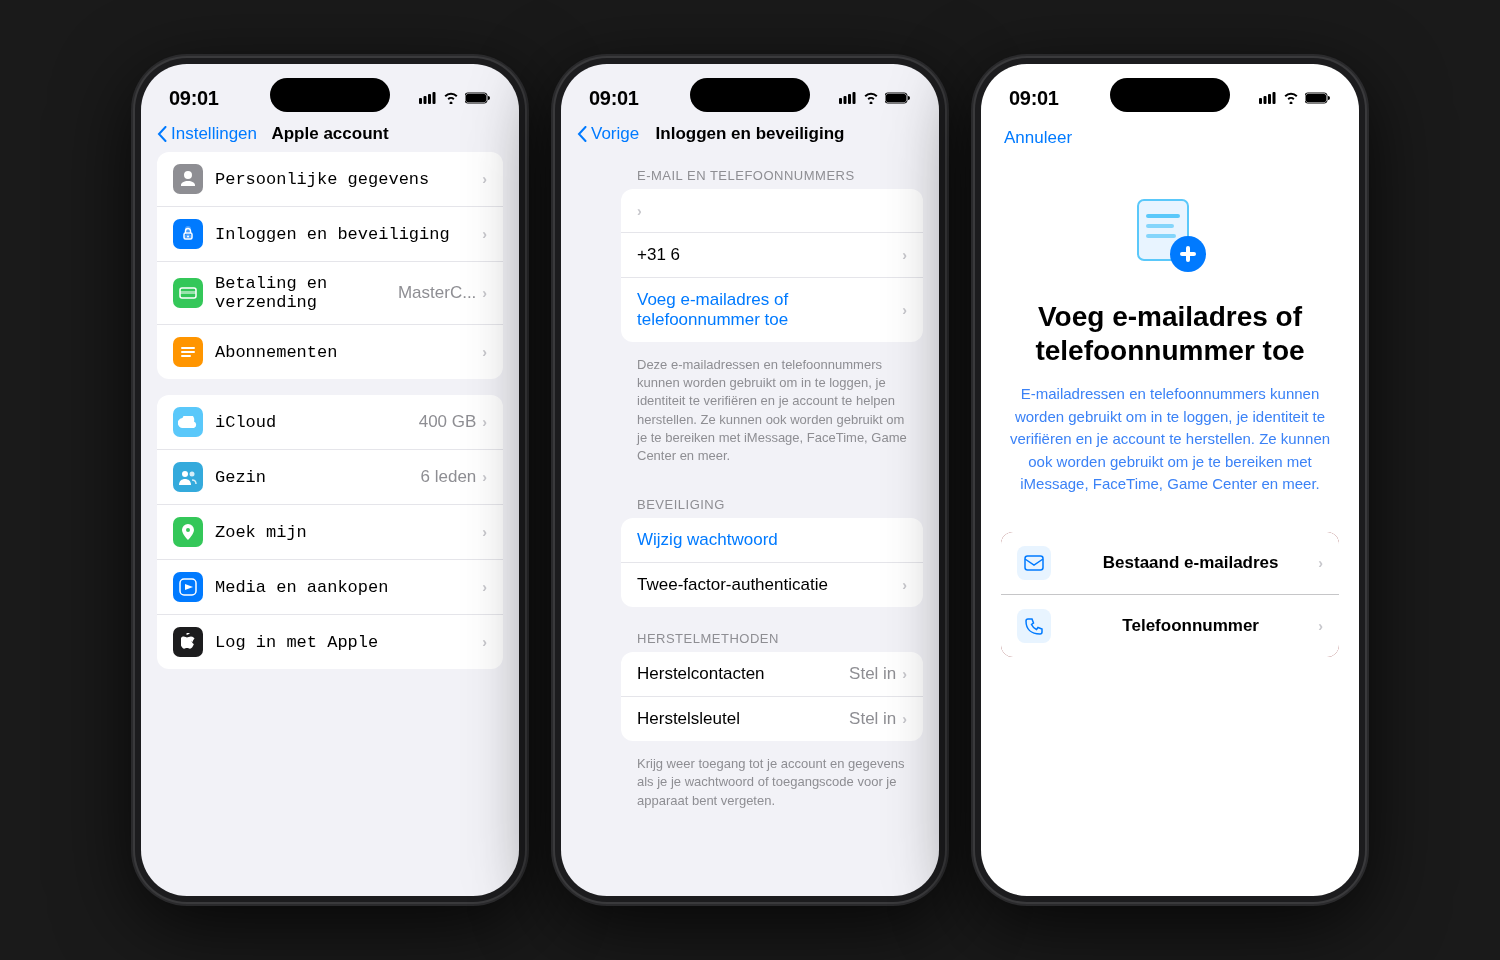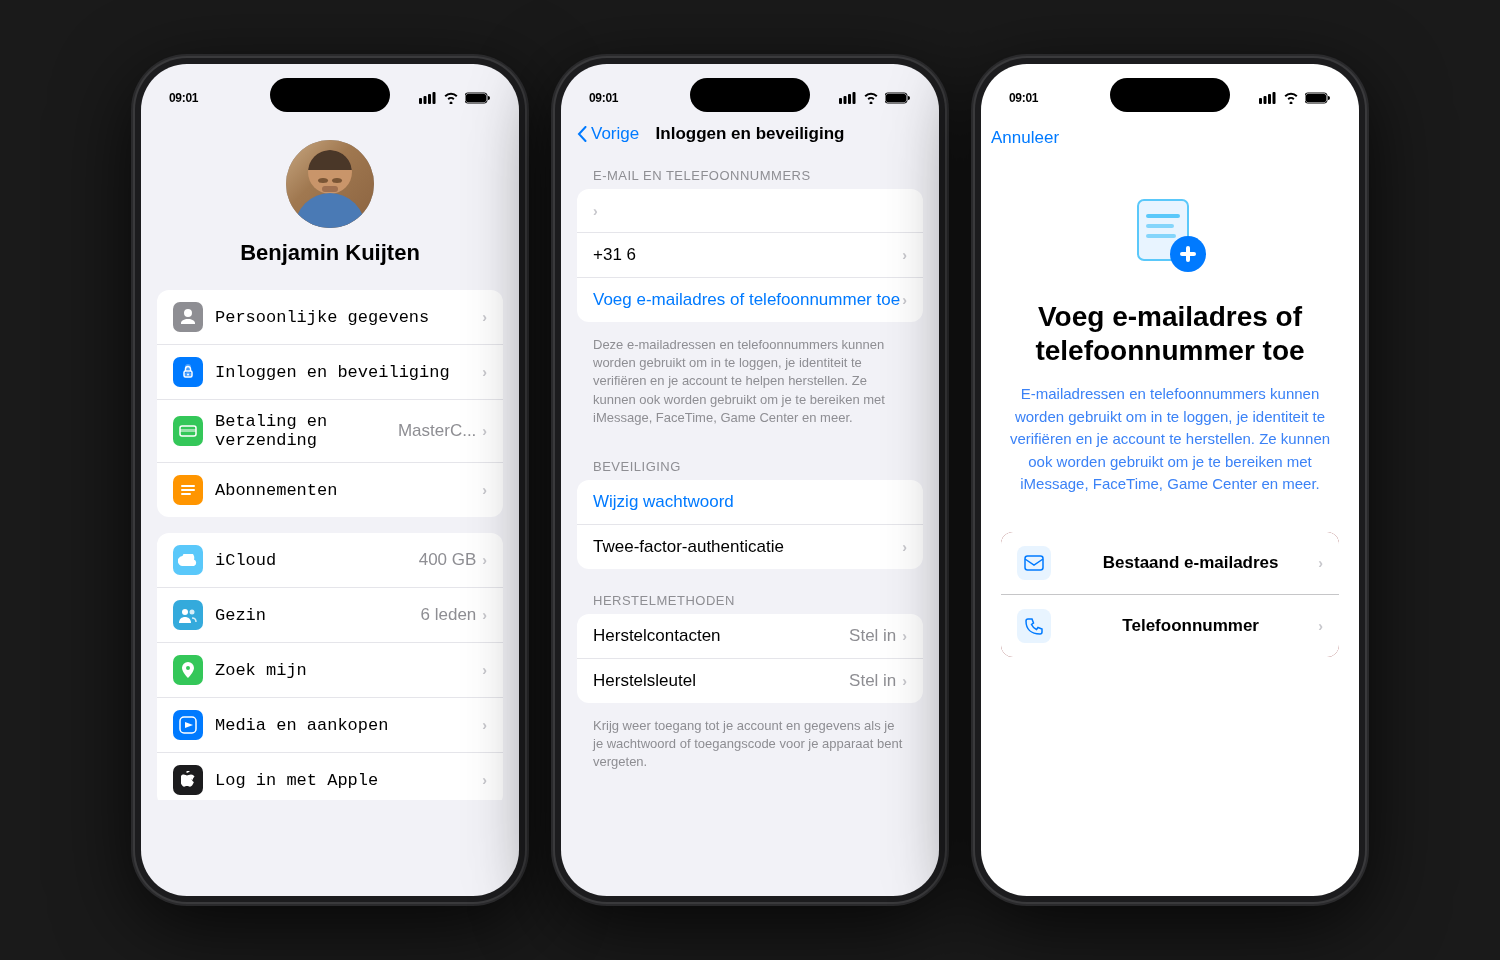--- a/index.html
+++ b/index.html
@@ -62,21 +62,21 @@
       display: flex;
       justify-content: space-between;
       align-items: center;
       padding: 16px 28px 4px;
       height: 56px;
       position: relative;
       z-index: 5;
     }
 
     .status-time {
-      font-size: 12px;
+      font-size: 20px;
       font-weight: 600;
       color: #000;
       letter-spacing: -0.3px;
     }
 
     .status-icons {
       display: flex;
       align-items: center;
       gap: 6px;
     }
@@ -358,38 +358,32 @@
           </svg>
 
           <svg width="26" height="12" viewBox="0 0 26 12">
             <rect x="0" y="1" width="22" height="10" rx="2.5" stroke="#000" stroke-width="1" fill="none"></rect>
             <rect x="1" y="2" width="20" height="8" rx="1.5" fill="#000"></rect>
             <path d="M23 4v4a2 2 0 000-4z" fill="#000"></path>
           </svg>
         </div>
       </div>
 
+      <div class="nav-bar">
+        <div class="nav-back">
+          <svg width="10" height="16" viewBox="0 0 10 16" fill="#007aff">
+            <path d="M8.5 1L2 8l6.5 7" stroke="#007aff" stroke-width="2" fill="none" stroke-linecap="round"></path>
+          </svg>
+          <span>Instellingen</span>
+        </div>
+        <span class="nav-title">Apple account</span>
+      </div>
 
       <div class="screen1 content" style="overflow-y:auto; height:680px;">
 
-        <div class="profile-section">
-          <div class="avatar">
-            <div class="avatar-img">
-
-              <div style="position:absolute;top:10px;left:22px;width:44px;height:44px;background:#c9956a;border-radius:50%;overflow:hidden;">
-                <div style="position:absolute;top:0;left:0;width:100%;height:45%;background:#4a3728;border-radius:22px 22px 0 0;"></div>
-                <div style="position:absolute;top:28px;left:10px;width:10px;height:5px;background:#7a5535;border-radius:50%;"></div>
-                <div style="position:absolute;top:28px;right:10px;width:10px;height:5px;background:#7a5535;border-radius:50%;"></div>
-                <div style="position:absolute;top:36px;left:14px;width:16px;height:6px;background:#a07050;border-radius:3px;"></div>
-              </div>
-              <div style="position:absolute;bottom:0;left:50%;transform:translateX(-50%);width:70px;height:35px;background:#4a7ab5;border-radius:35px 35px 0 0;"></div>
-            </div>
-          </div>
-          <div class="profile-name">Benjamin Kuijten</div>
-        </div>
 
         <div class="menu-group">
 
           <div class="menu-item">
             <div class="menu-icon gray">
               <svg width="18" height="18" viewBox="0 0 18 18">
                   <path d="M9 9a4 4 0 100-8 4 4 0 000 8zm0 2c-4 0-7 2-7 4v1h14v-1c0-2-3-4-7-4z"></path>
                 </svg>
             </div>
             <span class="menu-label">Persoonlijke gegevens</span>
@@ -526,21 +520,21 @@
       <div class="nav-bar">
         <div class="nav-back">
           <svg width="10" height="16" viewBox="0 0 10 16" fill="#007aff">
             <path d="M8.5 1L2 8l6.5 7" stroke="#007aff" stroke-width="2" fill="none" stroke-linecap="round"></path>
           </svg>
           <span>Vorige</span>
         </div>
         <span class="nav-title">Inloggen en beveiliging</span>
       </div>
 
-      <div class="screen2 content" style="overflow-y:auto; height:680px;">
+      <div class="screen2 content" style="overflow-y:auto; height:680px;padding-left:44px;">
 
         <div class="section-header">E-MAIL EN TELEFOONNUMMERS</div>
         <div class="settings-group">
           <div class="settings-item">
             <span class="chevron">›</span>
           </div>
           <div class="settings-item">
             <span class="settings-label">+31 6</span>
             <span class="chevron">›</span>
           </div>
@@ -602,21 +596,21 @@
             <path d="M1.5 3.5a9 9 0 0113 0l-1.4 1.4a7 7 0 00-10.2 0L1.5 3.5z"></path>
           </svg>
           <svg width="26" height="12" viewBox="0 0 26 12">
             <rect x="0" y="1" width="22" height="10" rx="2.5" stroke="#000" stroke-width="1" fill="none"></rect>
             <rect x="1" y="2" width="20" height="8" rx="1.5" fill="#000"></rect>
             <path d="M23 4v4a2 2 0 000-4z" fill="#000"></path>
           </svg>
         </div>
       </div>
 
-      <div style="padding: 8px 10px;">
+      <div style="padding: 8px 23px;">
         <span class="cancel-btn" style="font-size:17px;color:#007aff;cursor:pointer;">Annuleer</span>
       </div>
 
       <div class="screen3-content">
 
         <div class="add-icon-wrapper">
           
           <svg width="80" height="80" viewBox="0 0 80 80">
 
             <rect x="8" y="4" width="50" height="60" rx="6" fill="#e8f4ff"></rect>

